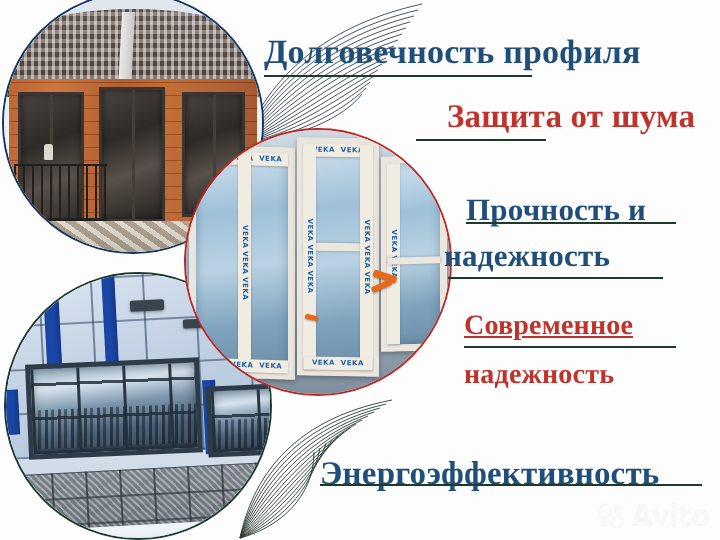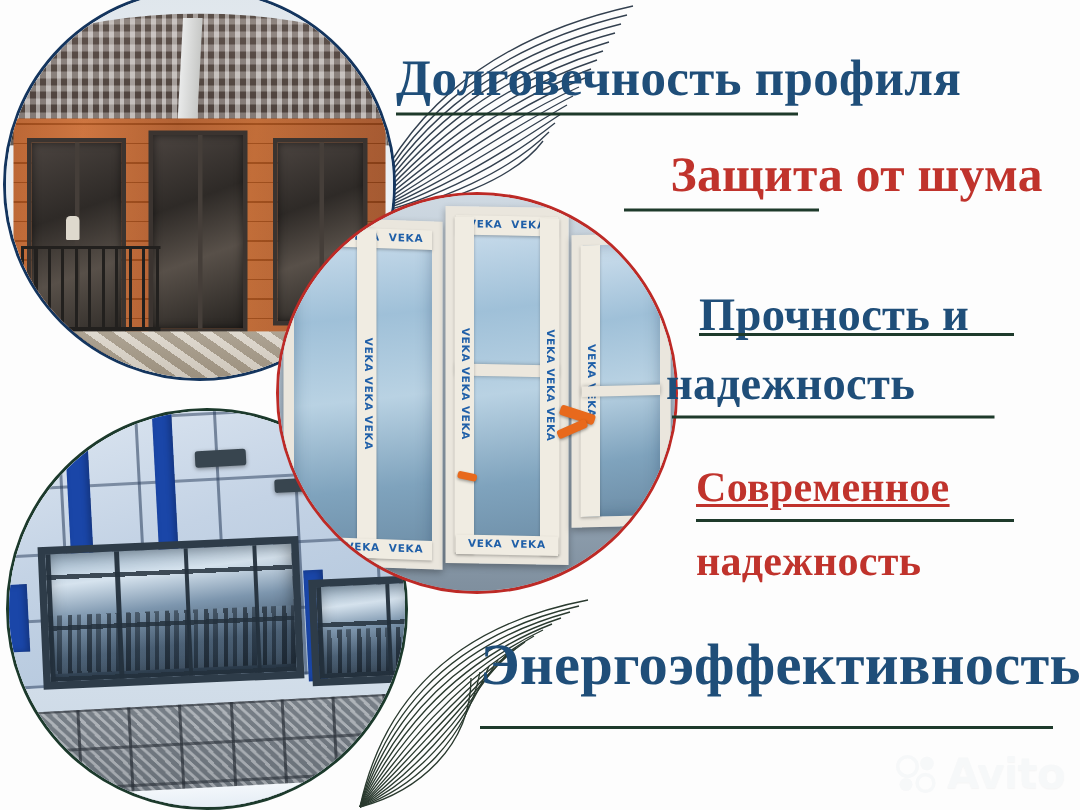--- a/index.html
+++ b/index.html
@@ -232,21 +232,21 @@
   #rule-3 { left: 208px; top: 222px; width: 210px; }
 
   #hl-4   { left: 186px; top: 240px; font-size: 31px; }
   #rule-4 { left: 190px; top: 277px; width: 215px; }
 
   #hl-5   { left: 206px; top: 312px; font-size: 28px; text-decoration: underline; }
   #rule-5 { left: 206px; top: 346px; width: 212px; }
 
   #hl-6   { left: 206px; top: 361px; font-size: 28px; }
 
-  #hl-7   { left: 62px;  top: 424px; font-size: 39px; }
+  #hl-7   { left: 62px;  top: 458px; font-size: 33px; }
   #rule-7 { left: 62px;  top: 484px; width: 382px; }
 
   
   #watermark {
     position: absolute;
     right: 10px;
     bottom: 8px;
     z-index: 9;
     display: flex;
     align-items: center;

